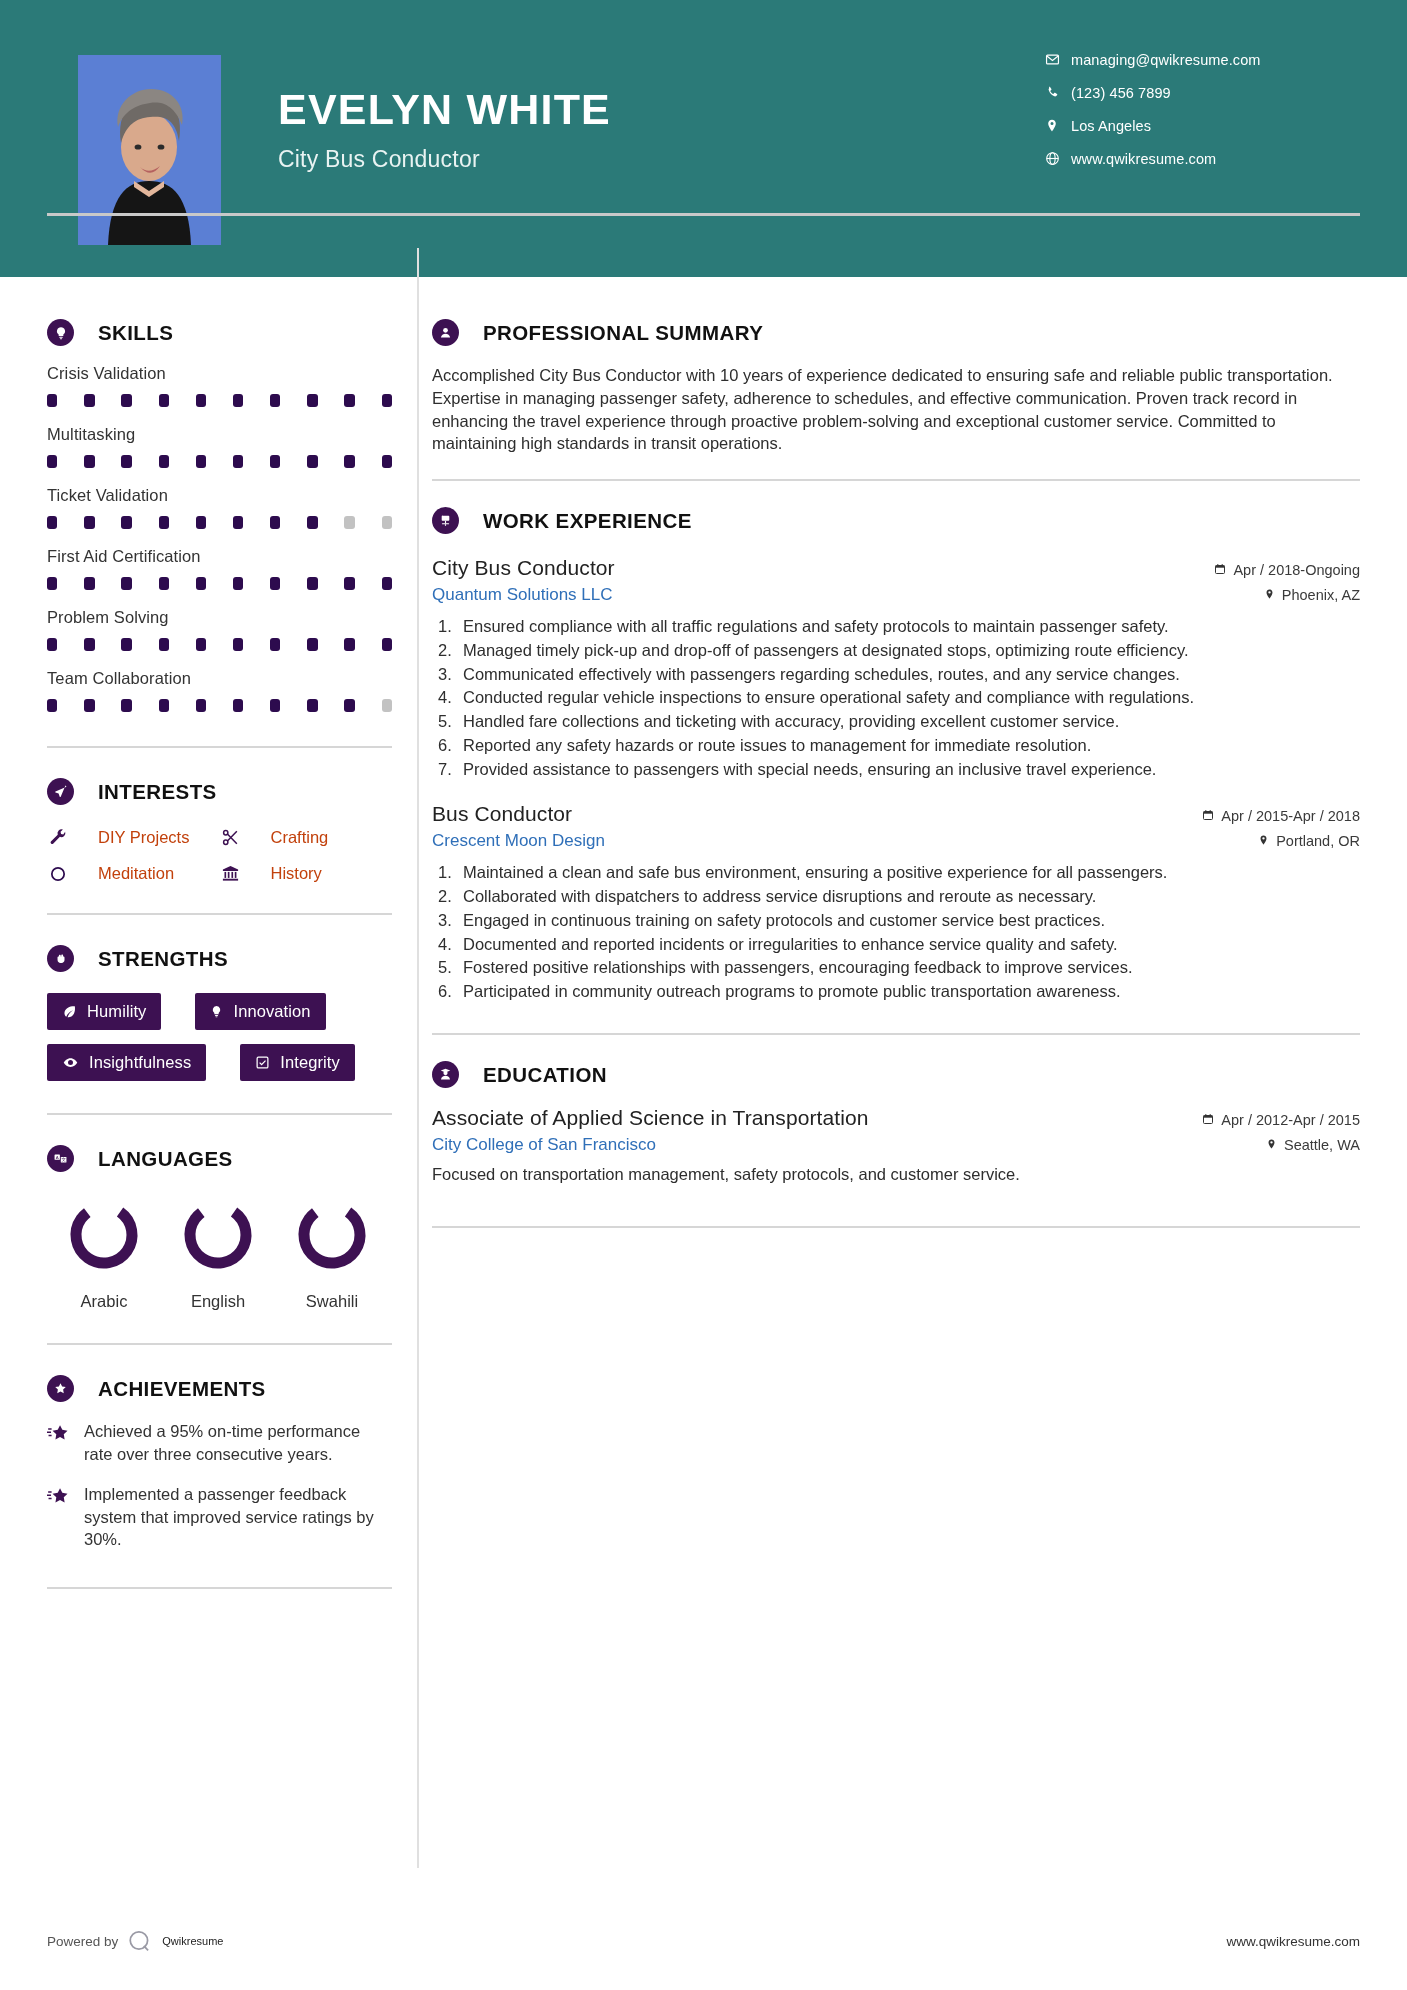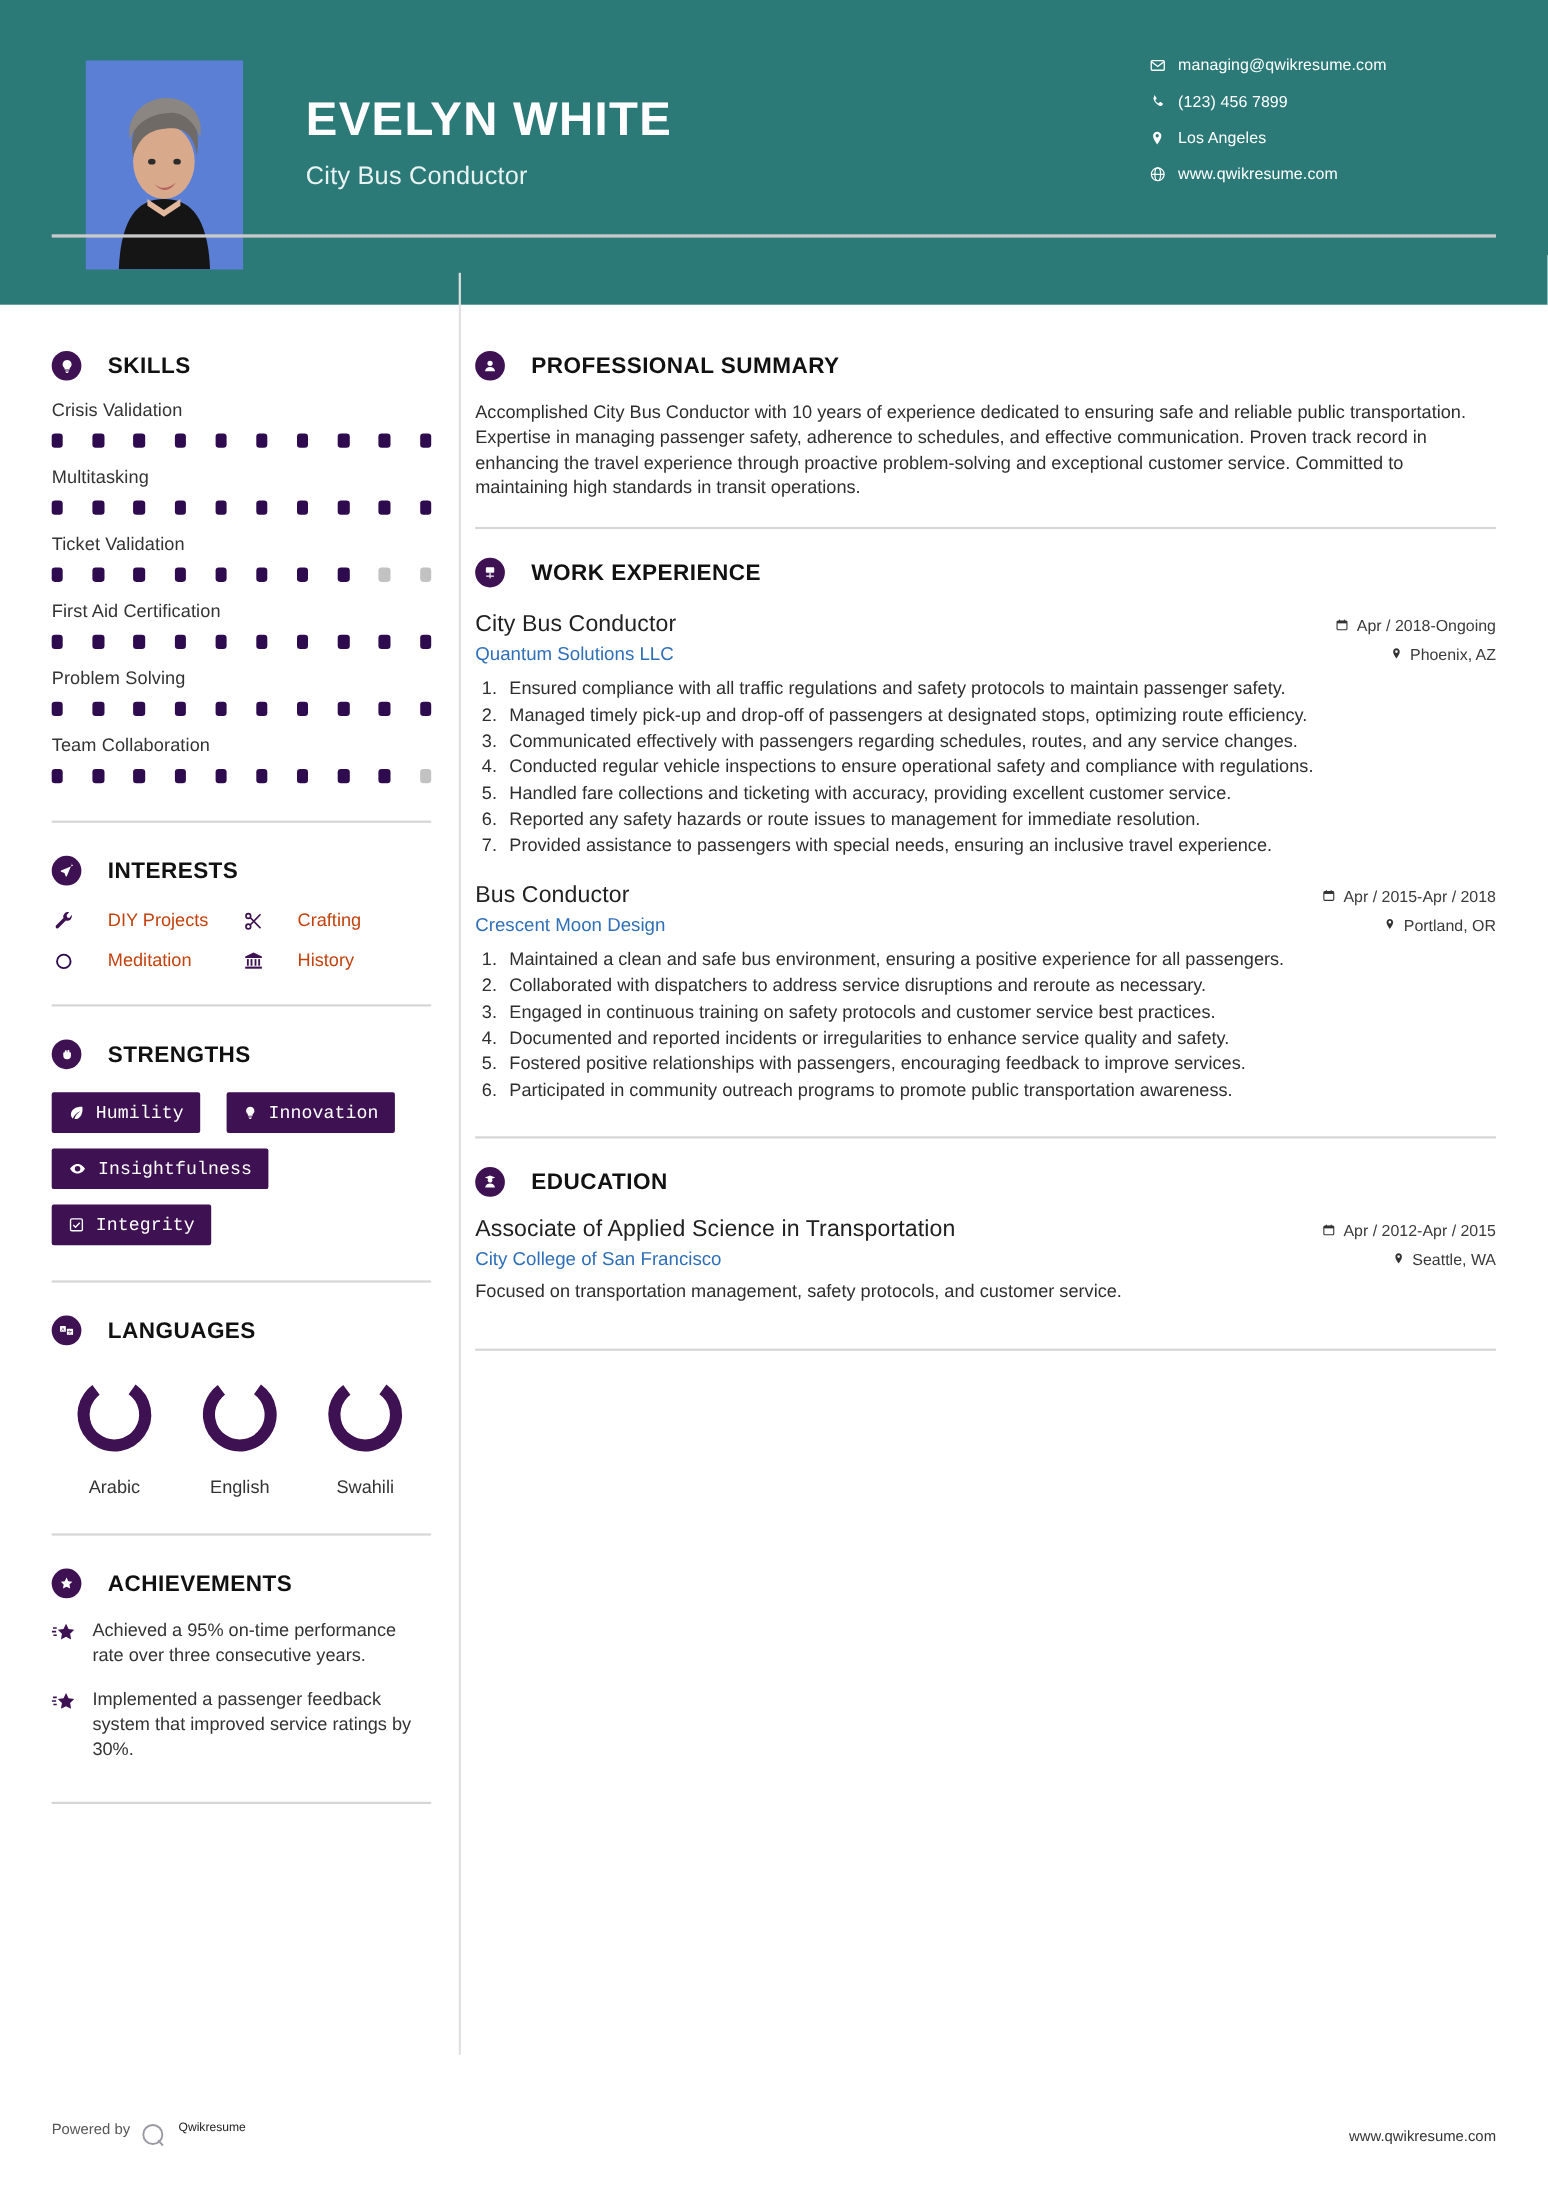--- a/index.html
+++ b/index.html
@@ -121,21 +121,21 @@
   
   .int-grid { display: flex; flex-wrap: wrap; margin-top: 6px; }
   .int-item {
     width: 50%; display: flex; align-items: center; gap: 29px;
     margin-top: 17px; font-size: 16.5px; color: #c2410c;
   }
   .int-ico { width: 22px; flex:0 0 22px; display:flex; align-items:center; justify-content:center; color:#3d1152; }
   .int-ico svg { display:block; }
 
   
-  .str-grid { display: flex; flex-wrap: wrap; gap: 14px 24px; margin-top: 21px; font-family: Liberation Mono, monospace; }
+  .str-grid { display: flex; flex-wrap: wrap; gap: 14px 34px; margin-top: 21px; }
   .str-chip {
     background: #3d1152; color: #fff; border-radius: 2px;
     padding: 9px 15px; display: flex; align-items: center; gap: 10px;
     font-size: 16.5px; letter-spacing: .1px;
   }
   .str-chip svg { display:block; }
 
   
   .lang-grid { display: flex; margin-top: 26px; }
   .lang-item { width: 114px; text-align: center; }
@@ -174,21 +174,21 @@
     color: #2e2e2e;
   }
   .edu-desc { font-size: 16.5px; line-height: 1.38; color: #2e2e2e; margin-top: 8px; }
   .rule-r { height: 2px; background: #d6d6d6; margin-top: 26px; }
 
   
   .footer {
     position: absolute; left: 47px; right: 47px; bottom: 36px;
     display: flex; align-items: center; justify-content: space-between;
   }
-  .powered { display: flex; align-items: flex-start; gap: 9px; font-size: 13.5px; color: #555; }
+  .powered { display: flex; align-items: center; gap: 9px; font-size: 13.5px; color: #555; }
   .qlogo { width: 26px; height: 26px; }
   .qname { font-size: 11px; color: #222; }
   .fsite { font-size: 13.5px; color: #333; }
 </style>
 </head>
 <body>
 
 <div class="page">
 
   <div class="header">

